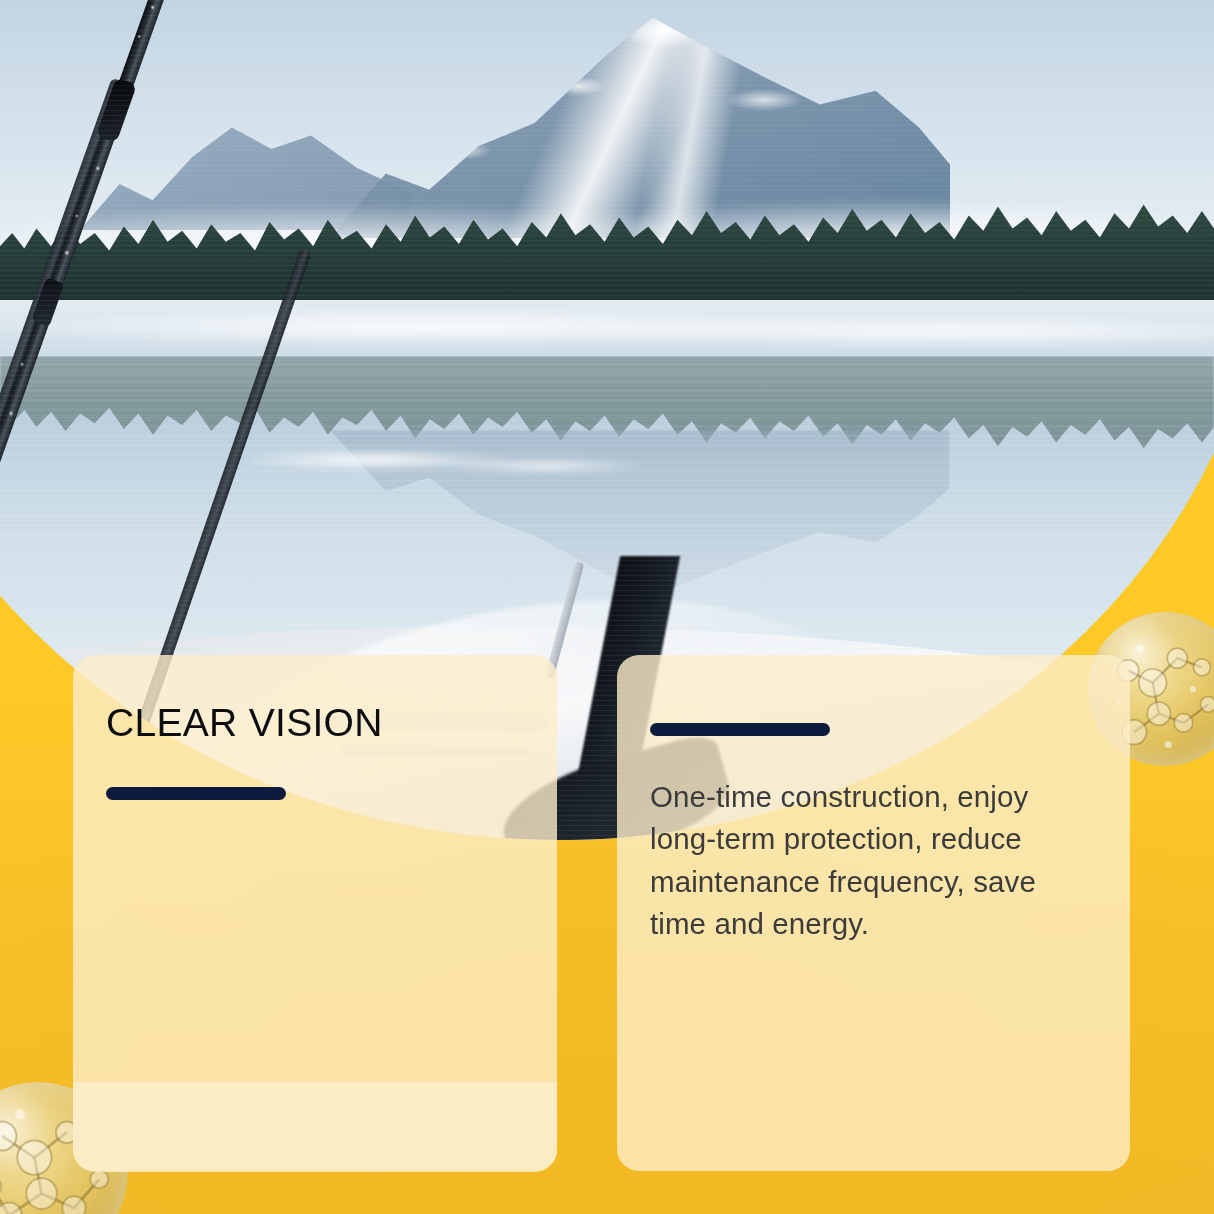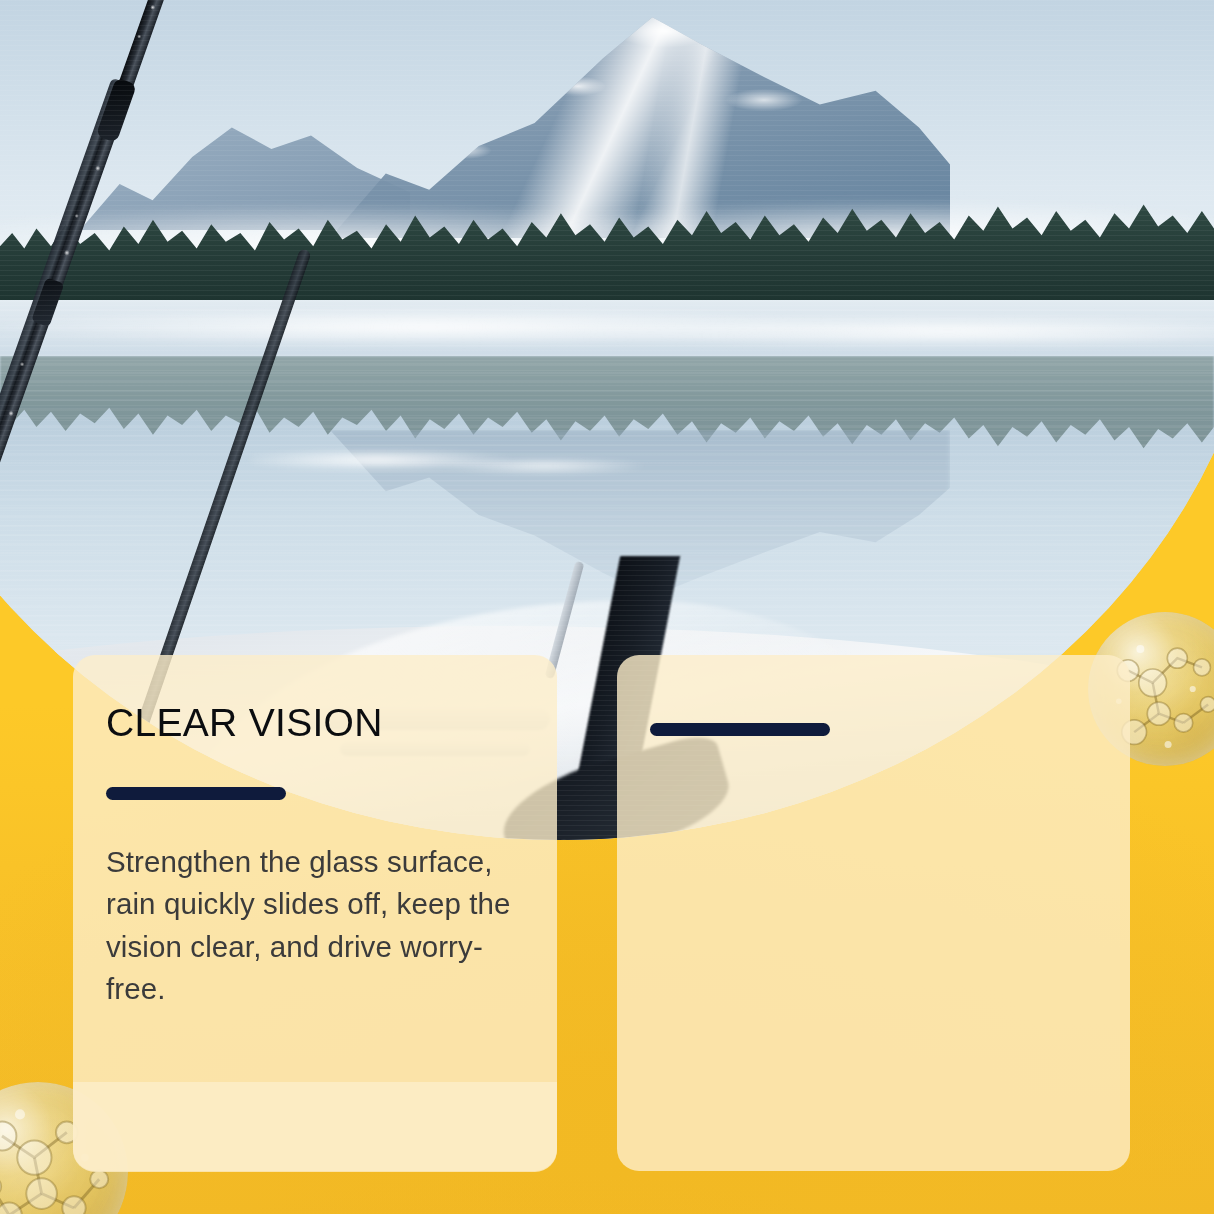--- a/index.html
+++ b/index.html
@@ -385,25 +385,25 @@
         <circle cx="58" cy="88" r="2.4"></circle>
           <circle cx="16" cy="44" r="1.9"></circle>
       </g>
     </svg>
   </div>
 
   <div class="card card-left">
     <div class="card-inner">
       <div class="card-title">CLEAR VISION</div>
       <div class="card-rule"></div>
-      <div class="card-body">Strengthen the glass surface, rain quickly slides off, keep the vision clear, and drive worry-free.</div>
     </div>
   </div>
 
   <div class="card card-right">
     <div class="card-inner">
       <div class="card-rule"></div>
+      <div class="card-body">One-time construction, enjoy long-term protection, reduce maintenance frequency, save time and energy.</div>
     </div>
   </div>
 
   <div class="card-bl-mask"></div>
 
 </div>
 
 </body></html>

